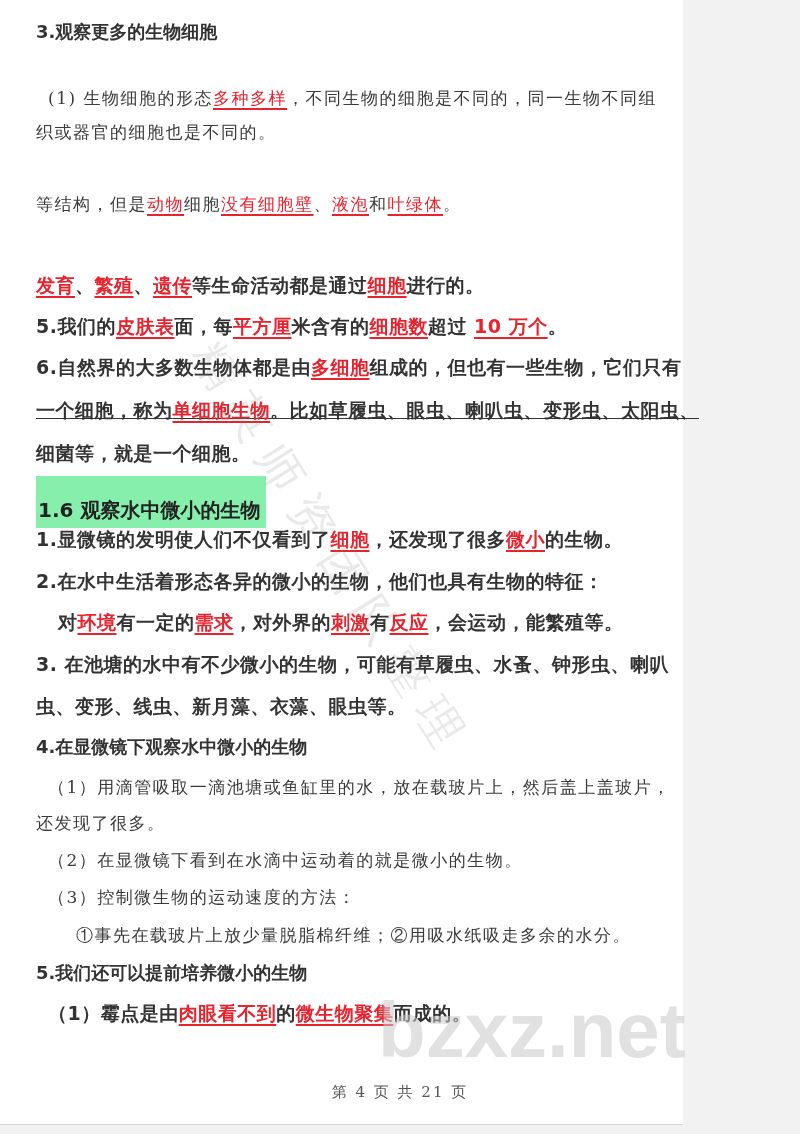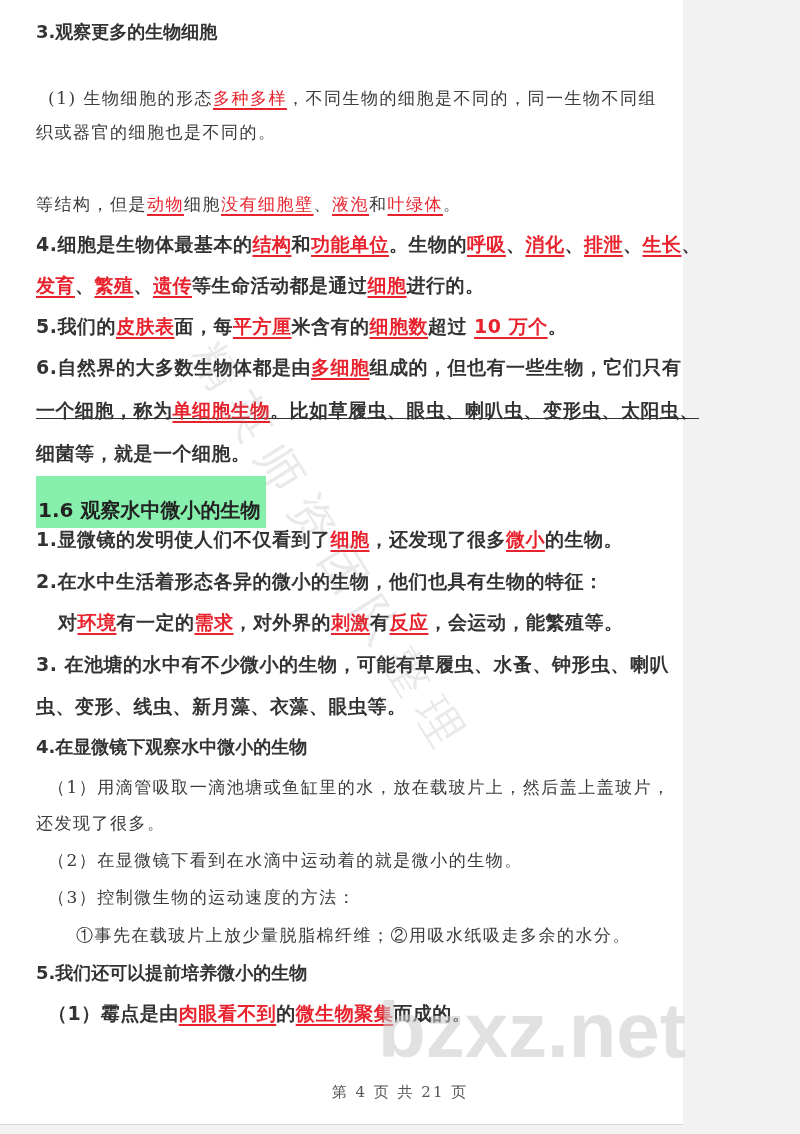--- a/index.html
+++ b/index.html
@@ -37,21 +37,20 @@
 <body>
 
 <div class="page">
 
   <div class="line h" style="top:20px;">3.观察更多的生物细胞</div>
 
   <div class="line s" style="left:48px; top:87px;"><span>(1) 生物细胞的形态</span><span class="red">多种多样</span><span>，不同生物的细胞是不同的，同一生物不同组</span></div>
   <div class="line s" style="left:36px; top:121px;"><span>织或器官的细胞也是不同的。</span></div>
   <div class="line s" style="left:36px; top:193px;"><span>等结构，但是</span><span class="red">动物</span><span>细胞</span><span class="red">没有细胞壁</span><span>、</span><span class="red">液泡</span><span>和</span><span class="red">叶绿体</span><span>。</span></div>
 
-  <div class="line b" style="top:232px;"><span>4.细胞是生物体最基本的</span><span class="red">结构</span><span>和</span><span class="red">功能单位</span><span>。生物的</span><span class="red">呼吸</span><span>、</span><span class="red">消化</span><span>、</span><span class="red">排泄</span><span>、</span><span class="red">生长</span><span>、</span></div>
   <div class="line b" style="top:273px;"><span class="red">发育</span><span>、</span><span class="red">繁殖</span><span>、</span><span class="red">遗传</span><span>等生命活动都是通过</span><span class="red">细胞</span><span>进行的。</span></div>
   <div class="line b" style="top:314px;"><span>5.我们的</span><span class="red">皮肤表</span><span>面，每</span><span class="red">平方厘</span><span>米含有的</span><span class="red">细胞数</span><span>超过 </span><span class="red">10 万个</span><span>。</span></div>
 
   <div class="line b" style="top:355px;"><span>6.自然界的大多数生物体都是由</span><span class="red">多细胞</span><span>组成的，但也有一些生物，它们只有</span></div>
   <div class="line b" style="top:398px;text-decoration:underline;"><span>一个细胞，称为</span><span class="red">单细胞生物</span><span>。比如草履虫、眼虫、喇叭虫、变形虫、太阳虫、</span></div>
   <div class="line b" style="top:441px;"><span>细菌等，就是一个细胞。</span></div>
 
   <div class="sec">1.6 观察水中微小的生物</div>
 
   <div class="line b" style="top:527px;"><span>1.显微镜的发明使人们不仅看到了</span><span class="red">细胞</span><span>，还发现了很多</span><span class="red">微小</span><span>的生物。</span></div>

